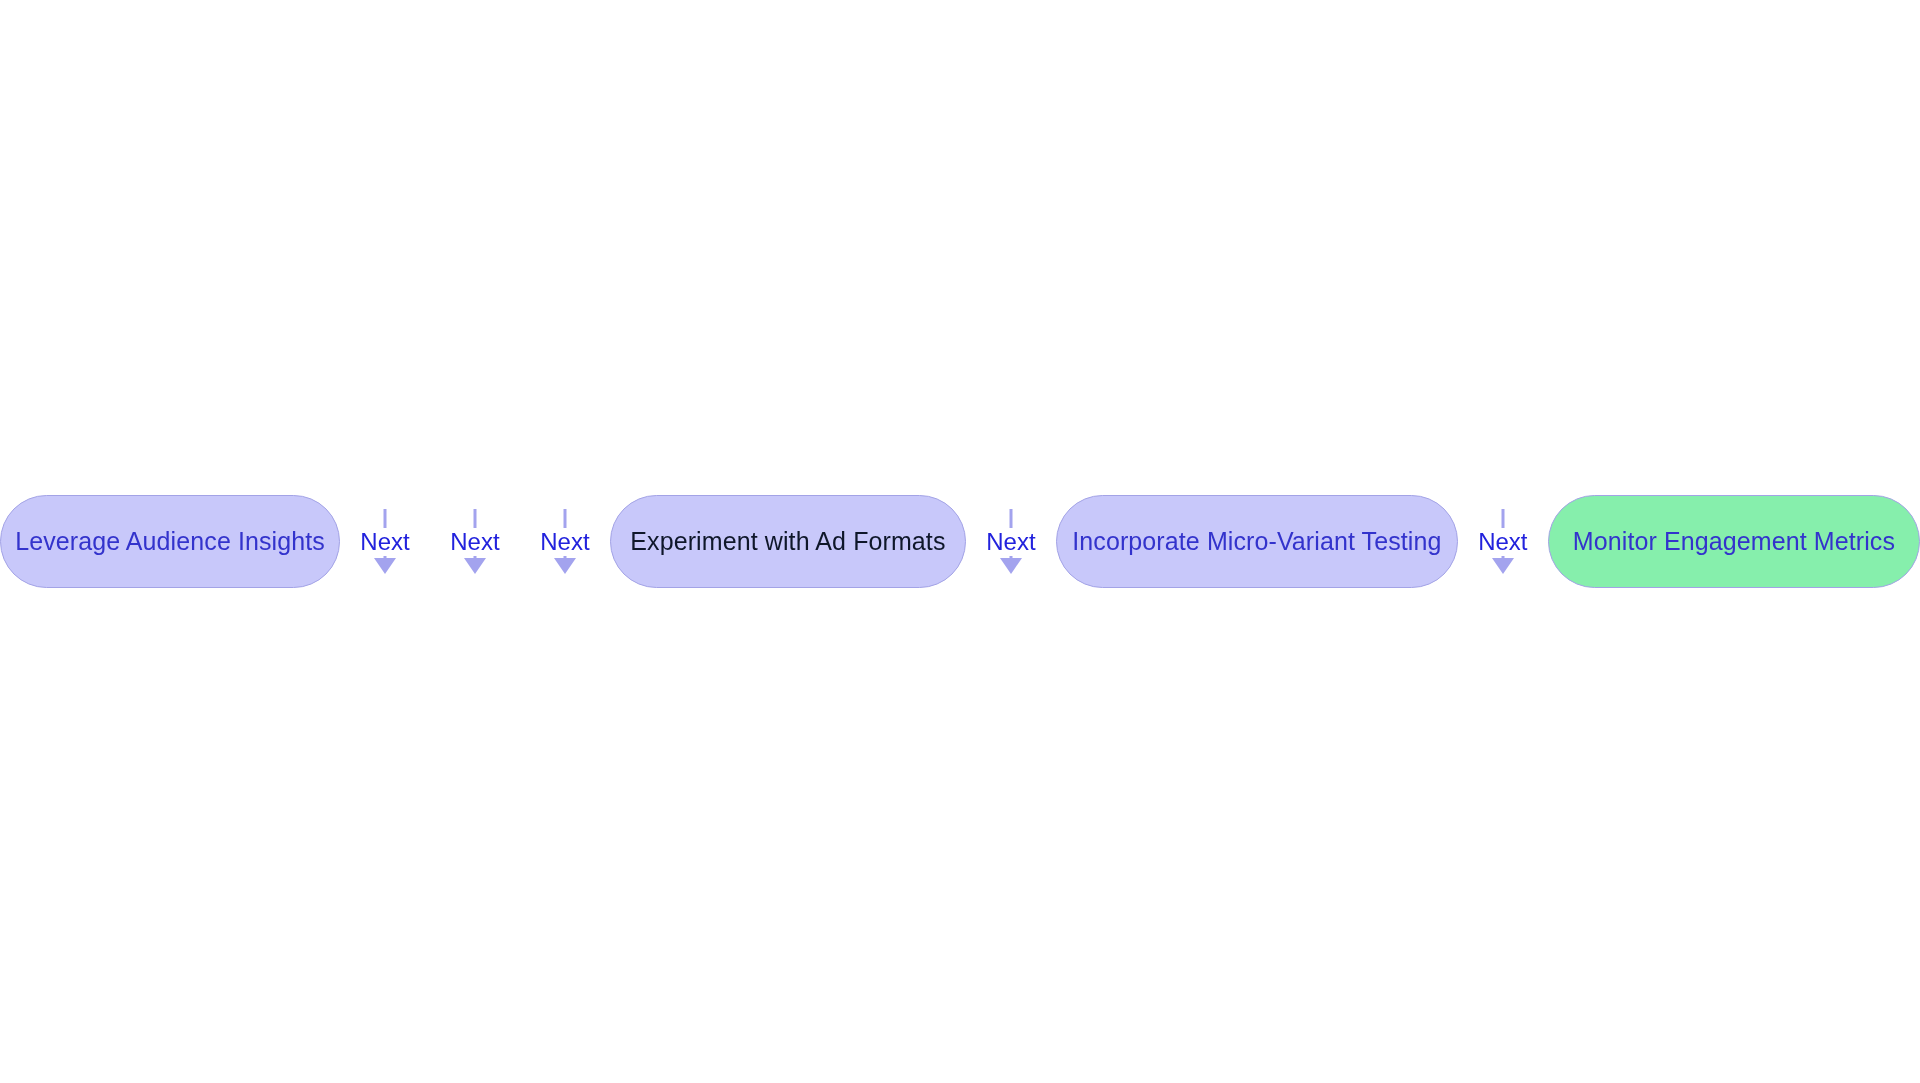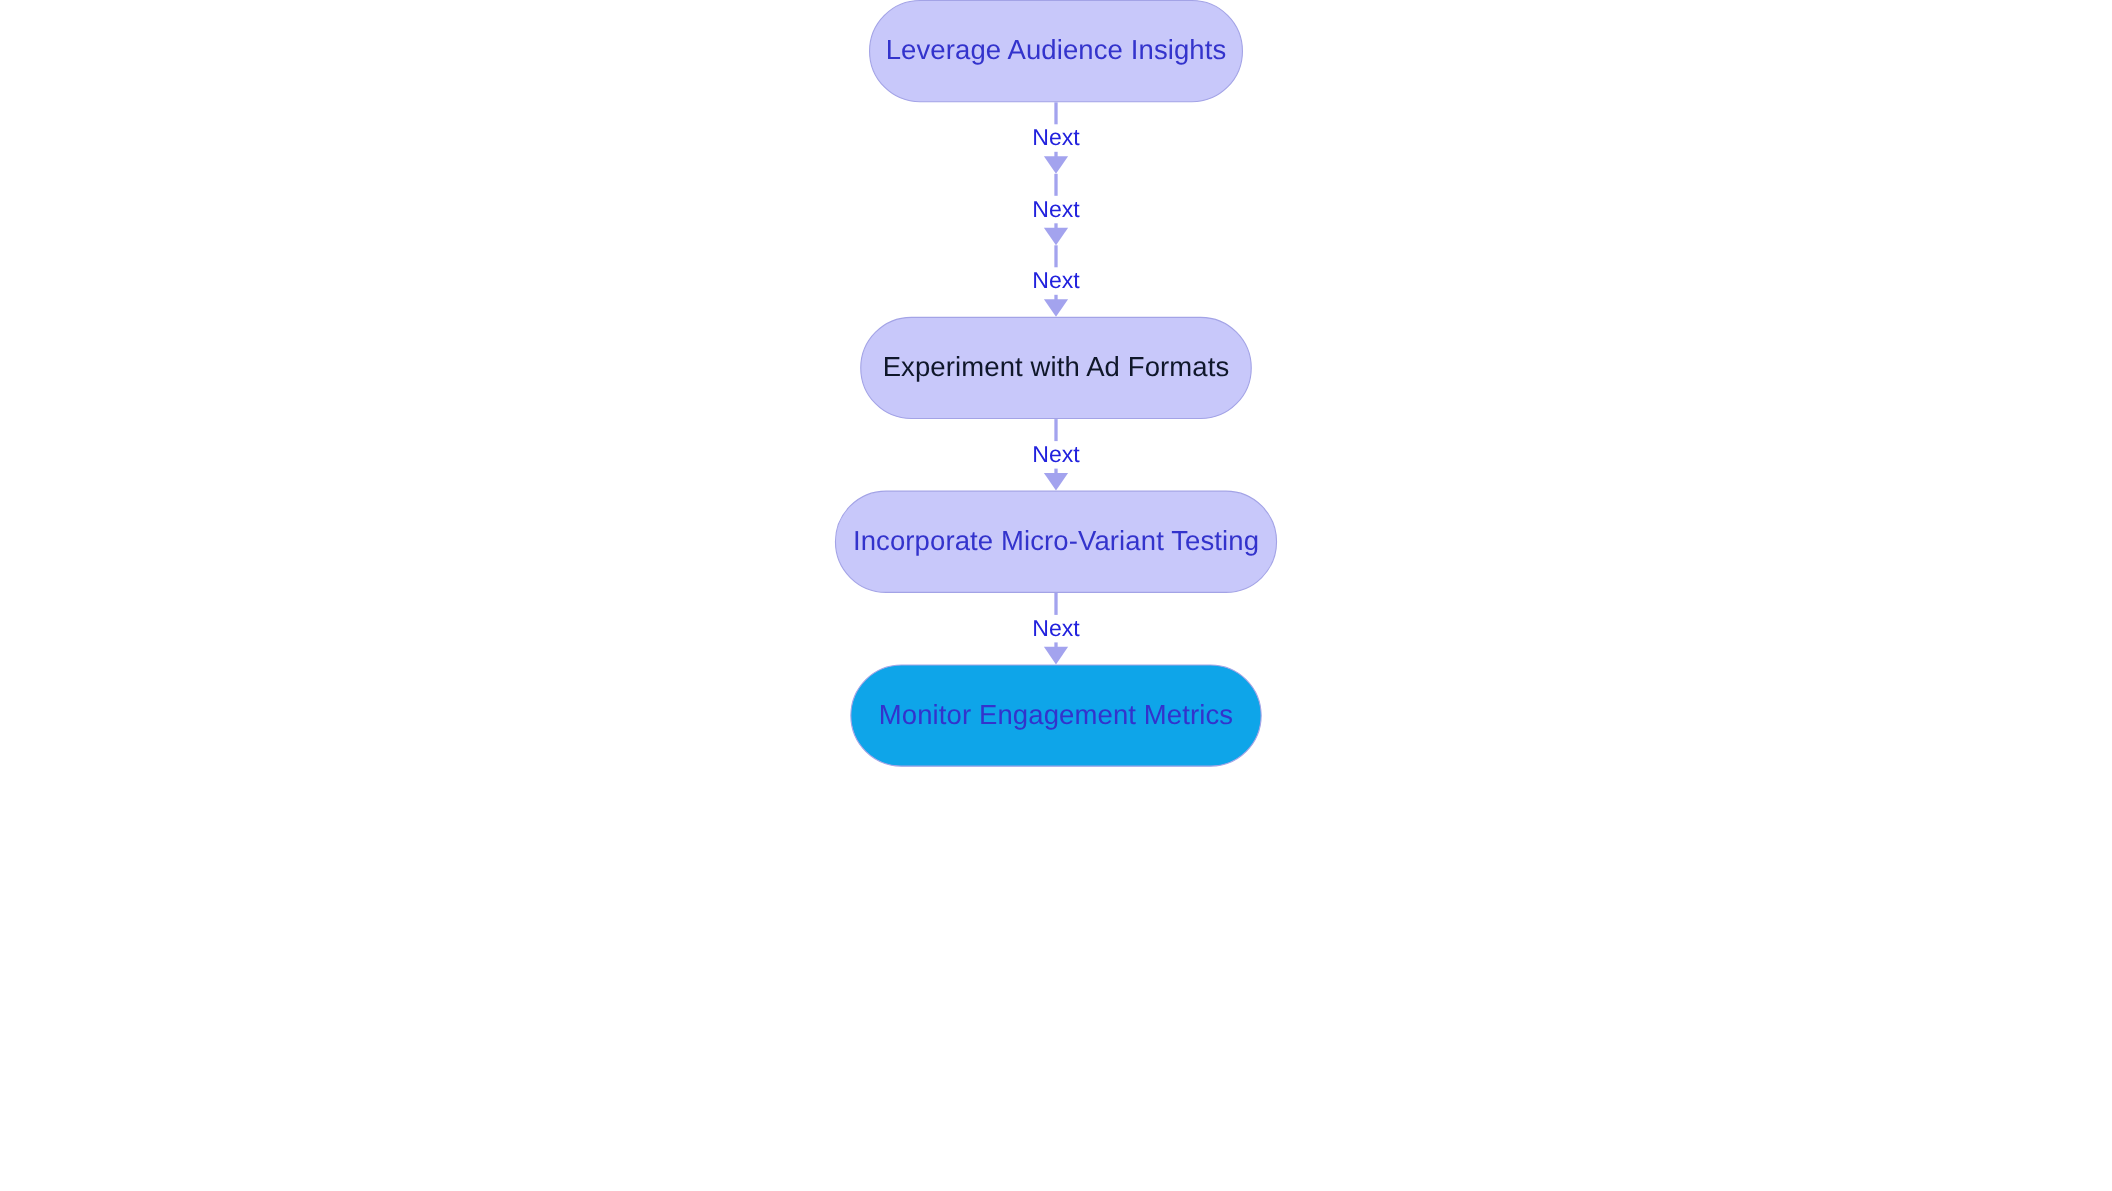--- a/index.html
+++ b/index.html
@@ -12,21 +12,20 @@
     height: 1083px;
     overflow: hidden;
     font-family: "Liberation Sans", sans-serif;
   }
 
   #flowchart {
     position: relative;
     width: 1920px;
     height: 1083px;
     display: flex;
-    flex-direction: column;
     align-items: center;
   }
 
   
   .node {
     box-sizing: border-box;
     height: 93px;
     display: flex;
     align-items: center;
     justify-content: center;
@@ -80,21 +79,21 @@
     width: 0;
     height: 0;
     border-left: 11px solid transparent;
     border-right: 11px solid transparent;
     border-top: 16px solid #a3a3ee;
   }
   .connector .edge-label {
     position: relative;
     z-index: 2;
     color: #2222dd;
-    font-size: 21px;
+    font-size: 24px;
     line-height: 1;
     background: #ffffff;
     padding: 2px 7px;
   }
 </style>
 </head>
 <body style="background: rgb(255, 255, 255);">
 
 <div id="flowchart">
 
@@ -140,17 +139,17 @@
     <span class="node-label" style="color: rgb(51, 51, 204);">Incorporate Micro-Variant Testing</span>
   </div>
 
   <div class="connector">
     <span class="line-top" style="background: rgb(163, 163, 238);"></span>
     <span class="edge-label" style="color: rgb(34, 34, 221); background: rgb(255, 255, 255);">Next</span>
     <span class="line-bottom" style="background: rgb(163, 163, 238);"></span>
     <span class="arrow-head" style="border-top-color: rgb(163, 163, 238);"></span>
   </div>
 
-  <div class="node" style="width: 374px; background: #0ea5e9; border-color: rgb(163, 163, 230); text-align: right;">
+  <div class="node" style="width: 374px; background: #86efac; border-color: rgb(163, 163, 230); text-align: right;">
     <span class="node-label" style="color: rgb(51, 51, 204);">Monitor Engagement Metrics</span>
   </div>
 
 </div>
 
 </body></html>

